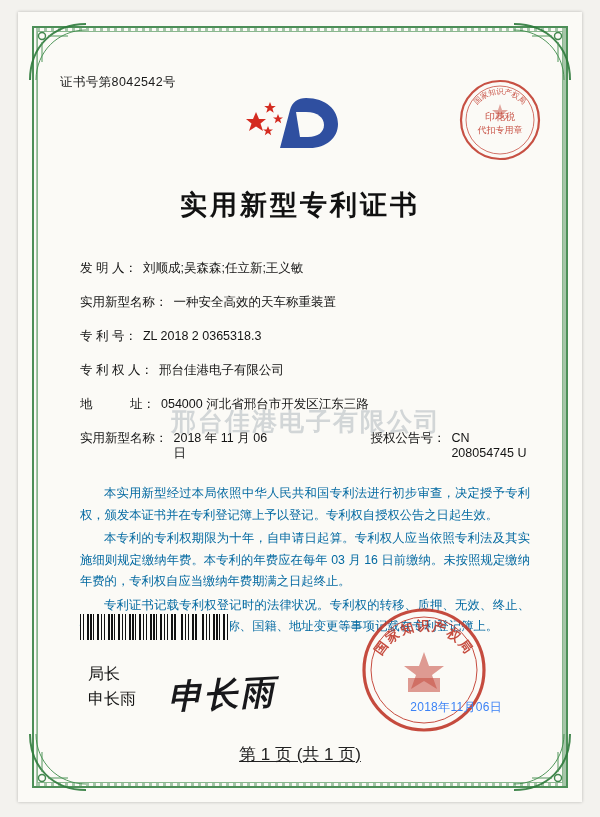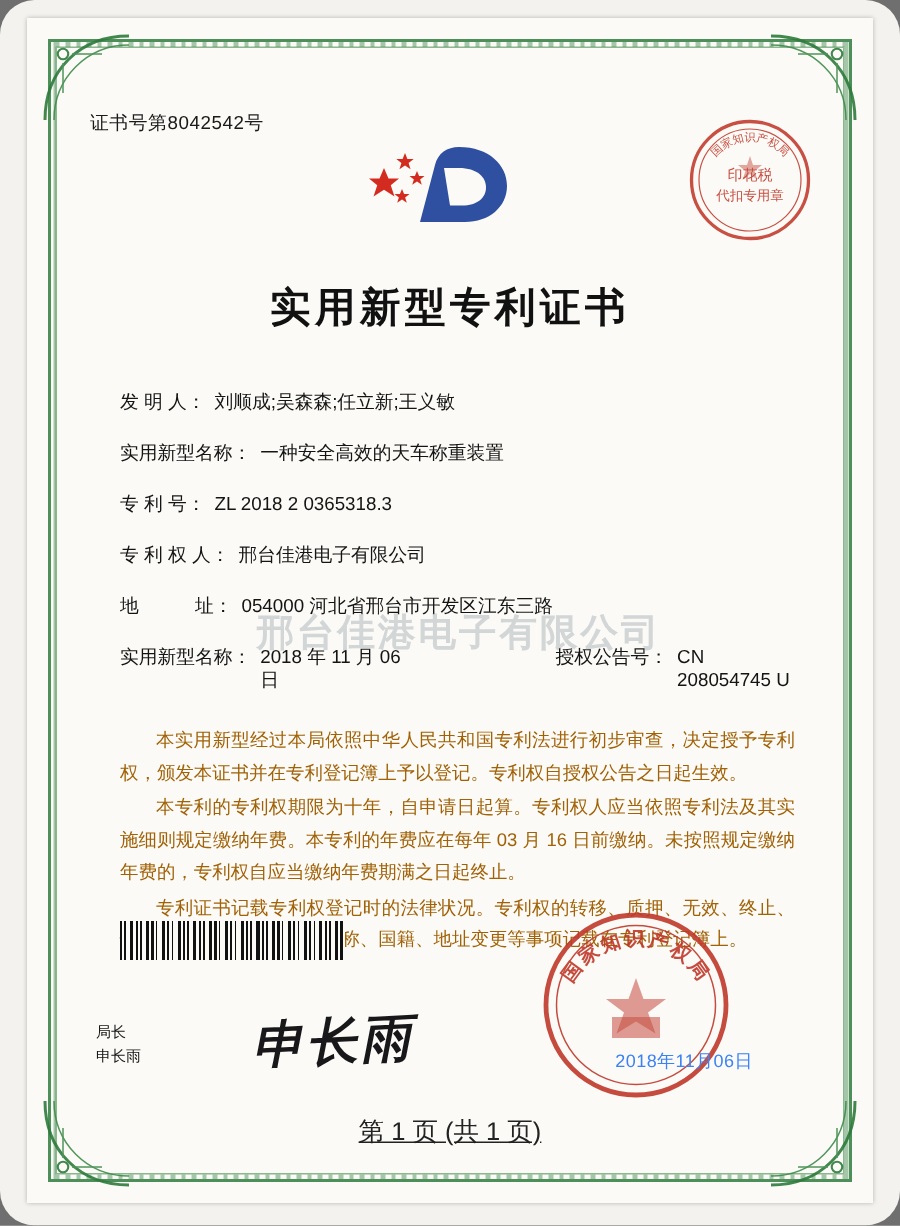--- a/index.html
+++ b/index.html
@@ -13,21 +13,20 @@
     overflow: hidden;
     font-family: "Liberation Sans", sans-serif;
   }
 
   
   .page {
     position: relative;
     width: 600px;
     height: 817px;
     background: #f3f2ee;
-    border-radius: 23px;
   }
   .sheet {
     position: absolute;
     left: 18px;
     top: 12px;
     width: 564px;
     height: 790px;
     background: #fbfaf6;
     box-shadow: 0 0 3px rgba(0,0,0,0.25);
     overflow: hidden;
@@ -171,21 +170,21 @@
     pointer-events: none;
     white-space: nowrap;
   }
 
   .paragraphs {
     margin-top: 22px;
     padding-left: 20px;
     padding-right: 10px;
     font-size: 12.3px;
     line-height: 1.75;
-    color: #a16207;
+    color: #0369a1;
     text-align: justify;
   }
   .paragraphs p {
     margin: 0 0 2px 0;
     text-indent: 24px;
   }
 
   
   .barcode {
     position: absolute;
@@ -199,23 +198,23 @@
         #fbfaf6 1.5px, #fbfaf6 3px,
         #111 3px, #111 4px,
         #fbfaf6 4px, #fbfaf6 7px,
         #111 7px, #111 9px,
         #fbfaf6 9px, #fbfaf6 10.5px);
   }
 
   
   .sign-block {
     position: absolute;
-    left: 4px;
+    left: 28px;
     bottom: 56px;
-    font-size: 10px;
+    font-size: 16px;
     color: #141414;
     line-height: 1.55;
   }
   .signature {
     position: absolute;
     left: 108px;
     bottom: 50px;
     font-family: "DejaVu Serif", "Liberation Serif", serif;
     font-size: 34px;
     font-weight: bold;

